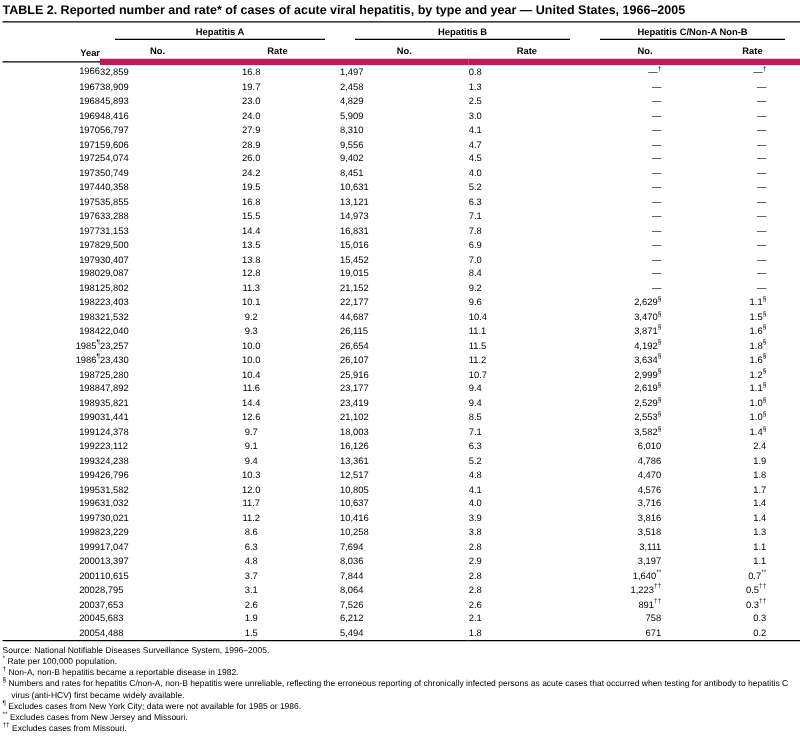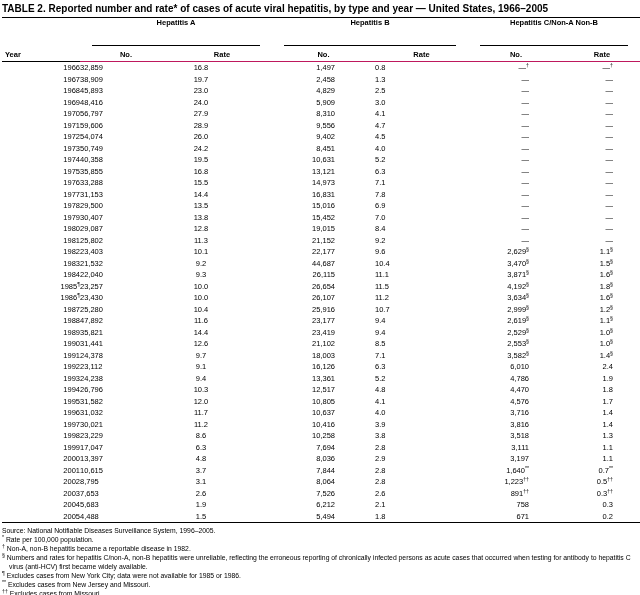--- a/index.html
+++ b/index.html
@@ -26,52 +26,52 @@
     table-layout: fixed;
     border-top: 1px solid #000;
     margin-left: 1px;
   }
   thead th {
     font-weight: bold;
     font-size: 7.5px;
     padding: 0;
   }
   .year-th {
-    text-align: left;
+    text-align: right;
     vertical-align: bottom;
     padding: 0 0 2px 3px;
     border-bottom: 1px solid #000;
   }
   .group-row th { height: 14px; vertical-align: bottom; }
   .group-label {
     display: block;
     text-align: center;
     border-bottom: 1px solid #000;
-    padding-bottom: 18px;
+    padding-bottom: 1px;
     margin: 0 12px;
     white-space: nowrap;
   }
   .sub-row th {
     height: 13px;
     vertical-align: bottom;
-    border-bottom: 1px solid #be185d;
+    border-bottom: 5px solid #be185d;
     padding-bottom: 2px;
   }
   tbody { border-bottom: 1px solid #000; }
   tbody td {
     font-size: 7.5px;
     line-height: 11.5px;
     height: 11.5px;
     padding: 0;
     white-space: nowrap;
   }
   td.c1 { text-align: right;  padding-left: 3px; }
   td.c2 { padding-right: 34px; }
   td.c3 { text-align: center; padding-right: 42px; }
-  td.c4 { text-align: right; padding-right: 40px; }
+  td.c4 { padding-right: 40px; }
   td.c5 { padding-right: 39px; }
   td.c6 { text-align: right; padding-right: 35px; }
   td.c7 { text-align: right; padding-right: 27px; }
   sup {
     font-size: 5.2px;
     vertical-align: super;
     line-height: 0;
   }
   .footnotes {
     margin: 3px 0 0 1px;

